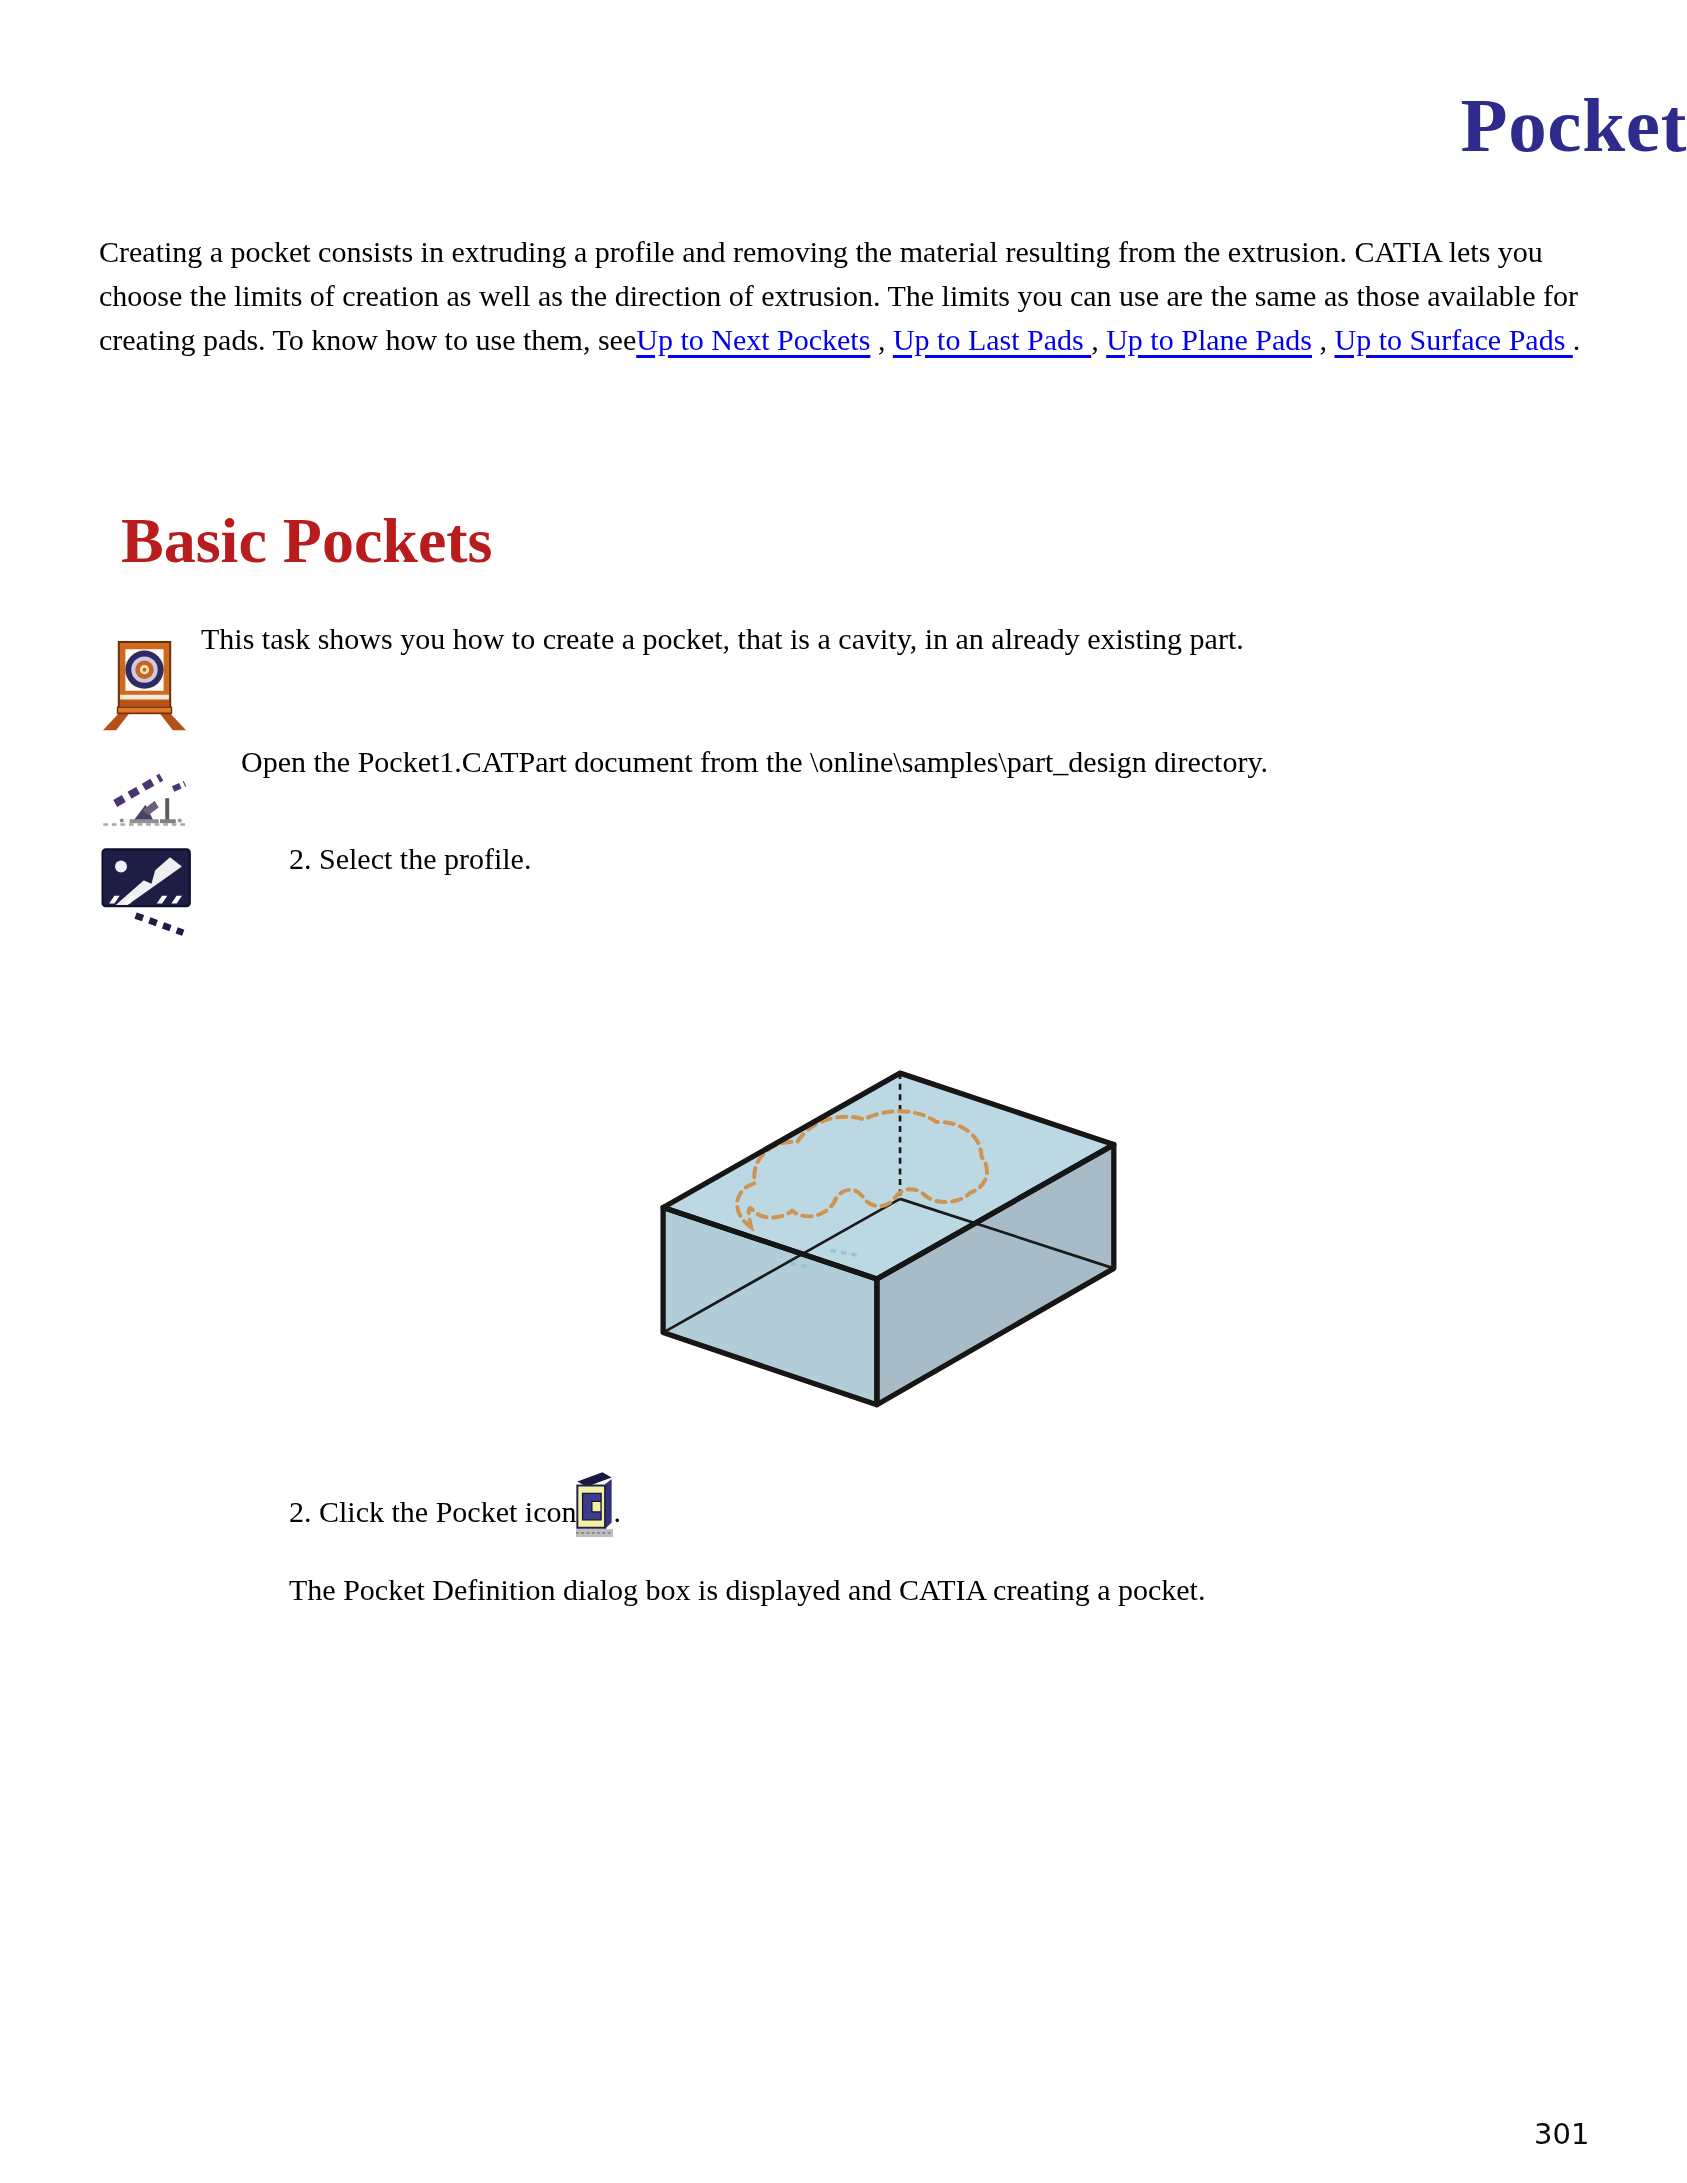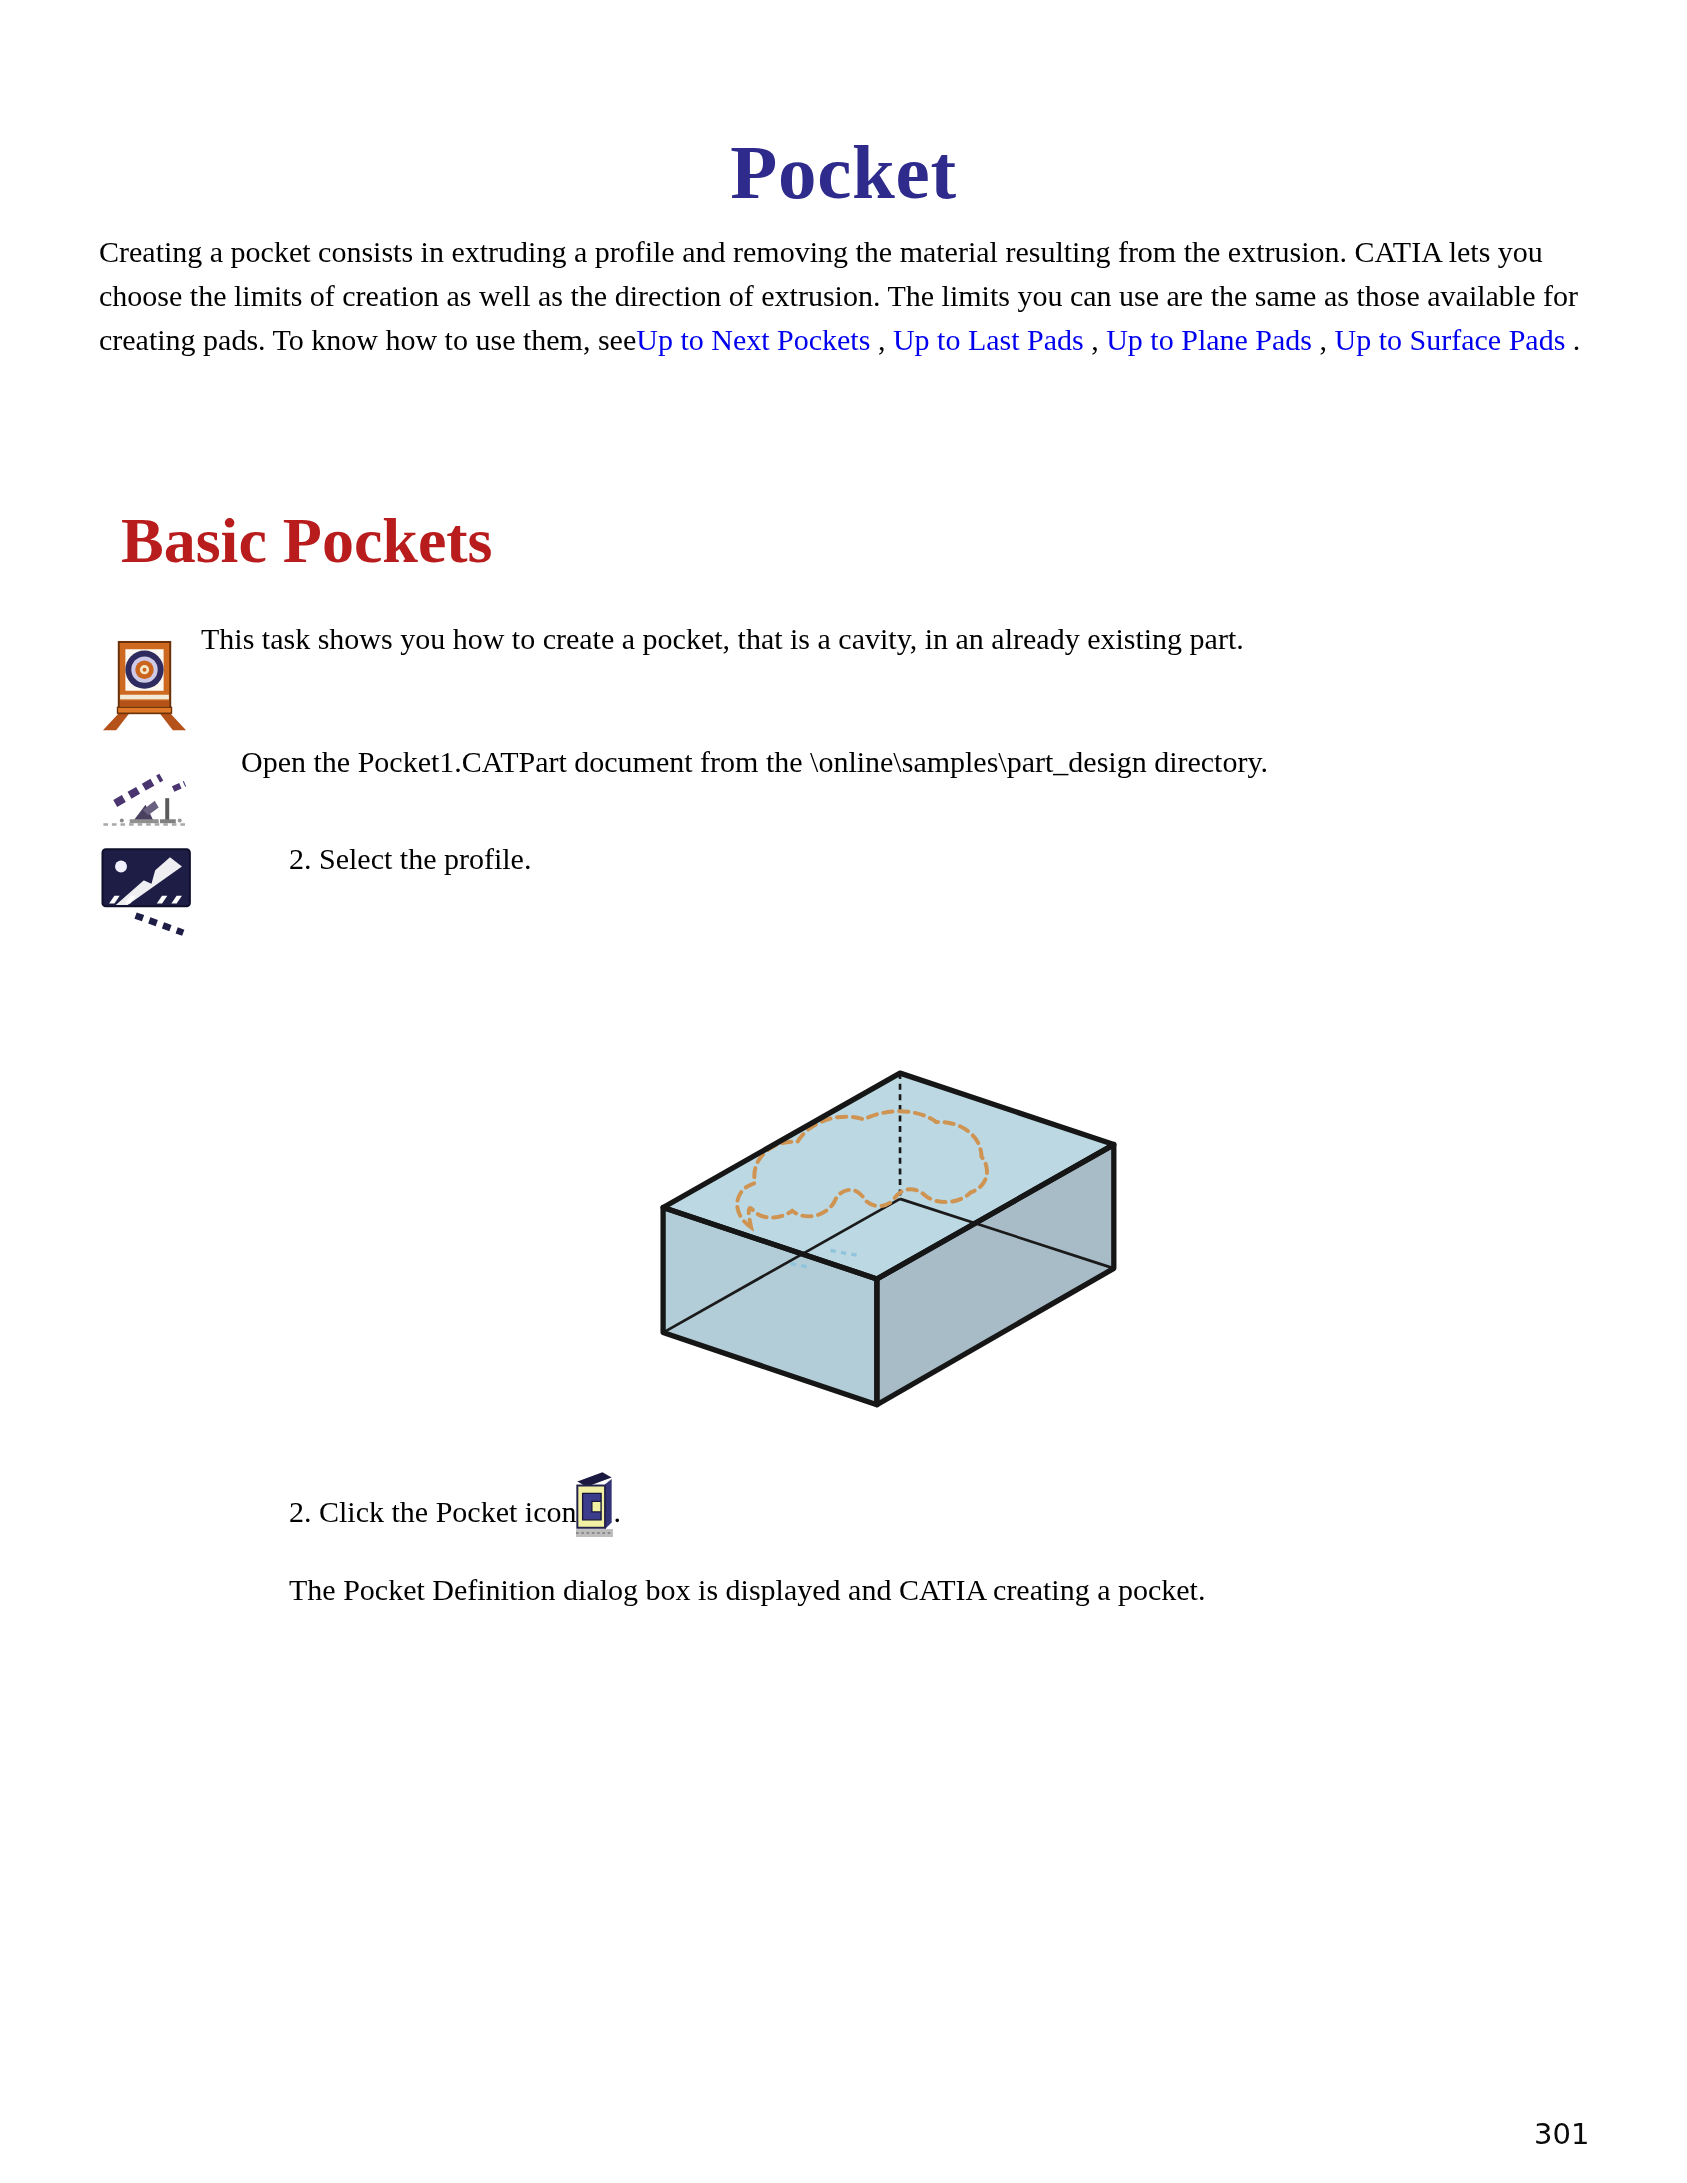--- a/index.html
+++ b/index.html
@@ -4,31 +4,30 @@
 <style>
   html,body{margin:0;padding:0;}
   body{
     width:1687px;height:2183px;background:#ffffff;position:relative;
     font-family:"Liberation Serif", serif;color:#000;
     -webkit-font-smoothing:antialiased;
   }
   .abs{position:absolute;}
 
   .page-title{
-    left:0;right:0;top:81px;text-align:center;
+    left:0;right:0;top:81px;text-align:right;
     font-size:77px;font-weight:bold;color:#2e2b8c;
     letter-spacing:0.7px;
-    margin-top:47px;
   }
 
   .intro{
     left:99px;top:230px;width:1518px;
     font-size:30px;line-height:44px;
   }
-  .intro a{color:#0000ee;text-underline-offset:4.6px;cursor:pointer;}
+  .intro a{color:#0000ee;text-decoration:underline;text-underline-offset:4.6px;cursor:pointer;}
 
   .section-heading{
     left:97px;top:504px;
     font-size:64px;font-weight:bold;color:#b91c1c;margin-left:24px;
   }
 
   .task-text{font-size:30px;line-height:57px;}
   .task-note{left:190px;top:610px;width:1171px;margin-left:11px;}
   .open-note{left:193px;top:733px;width:1171px;margin-left:48px;}
   .step1{left:289px;top:839px;width:794px;line-height:40px;}

